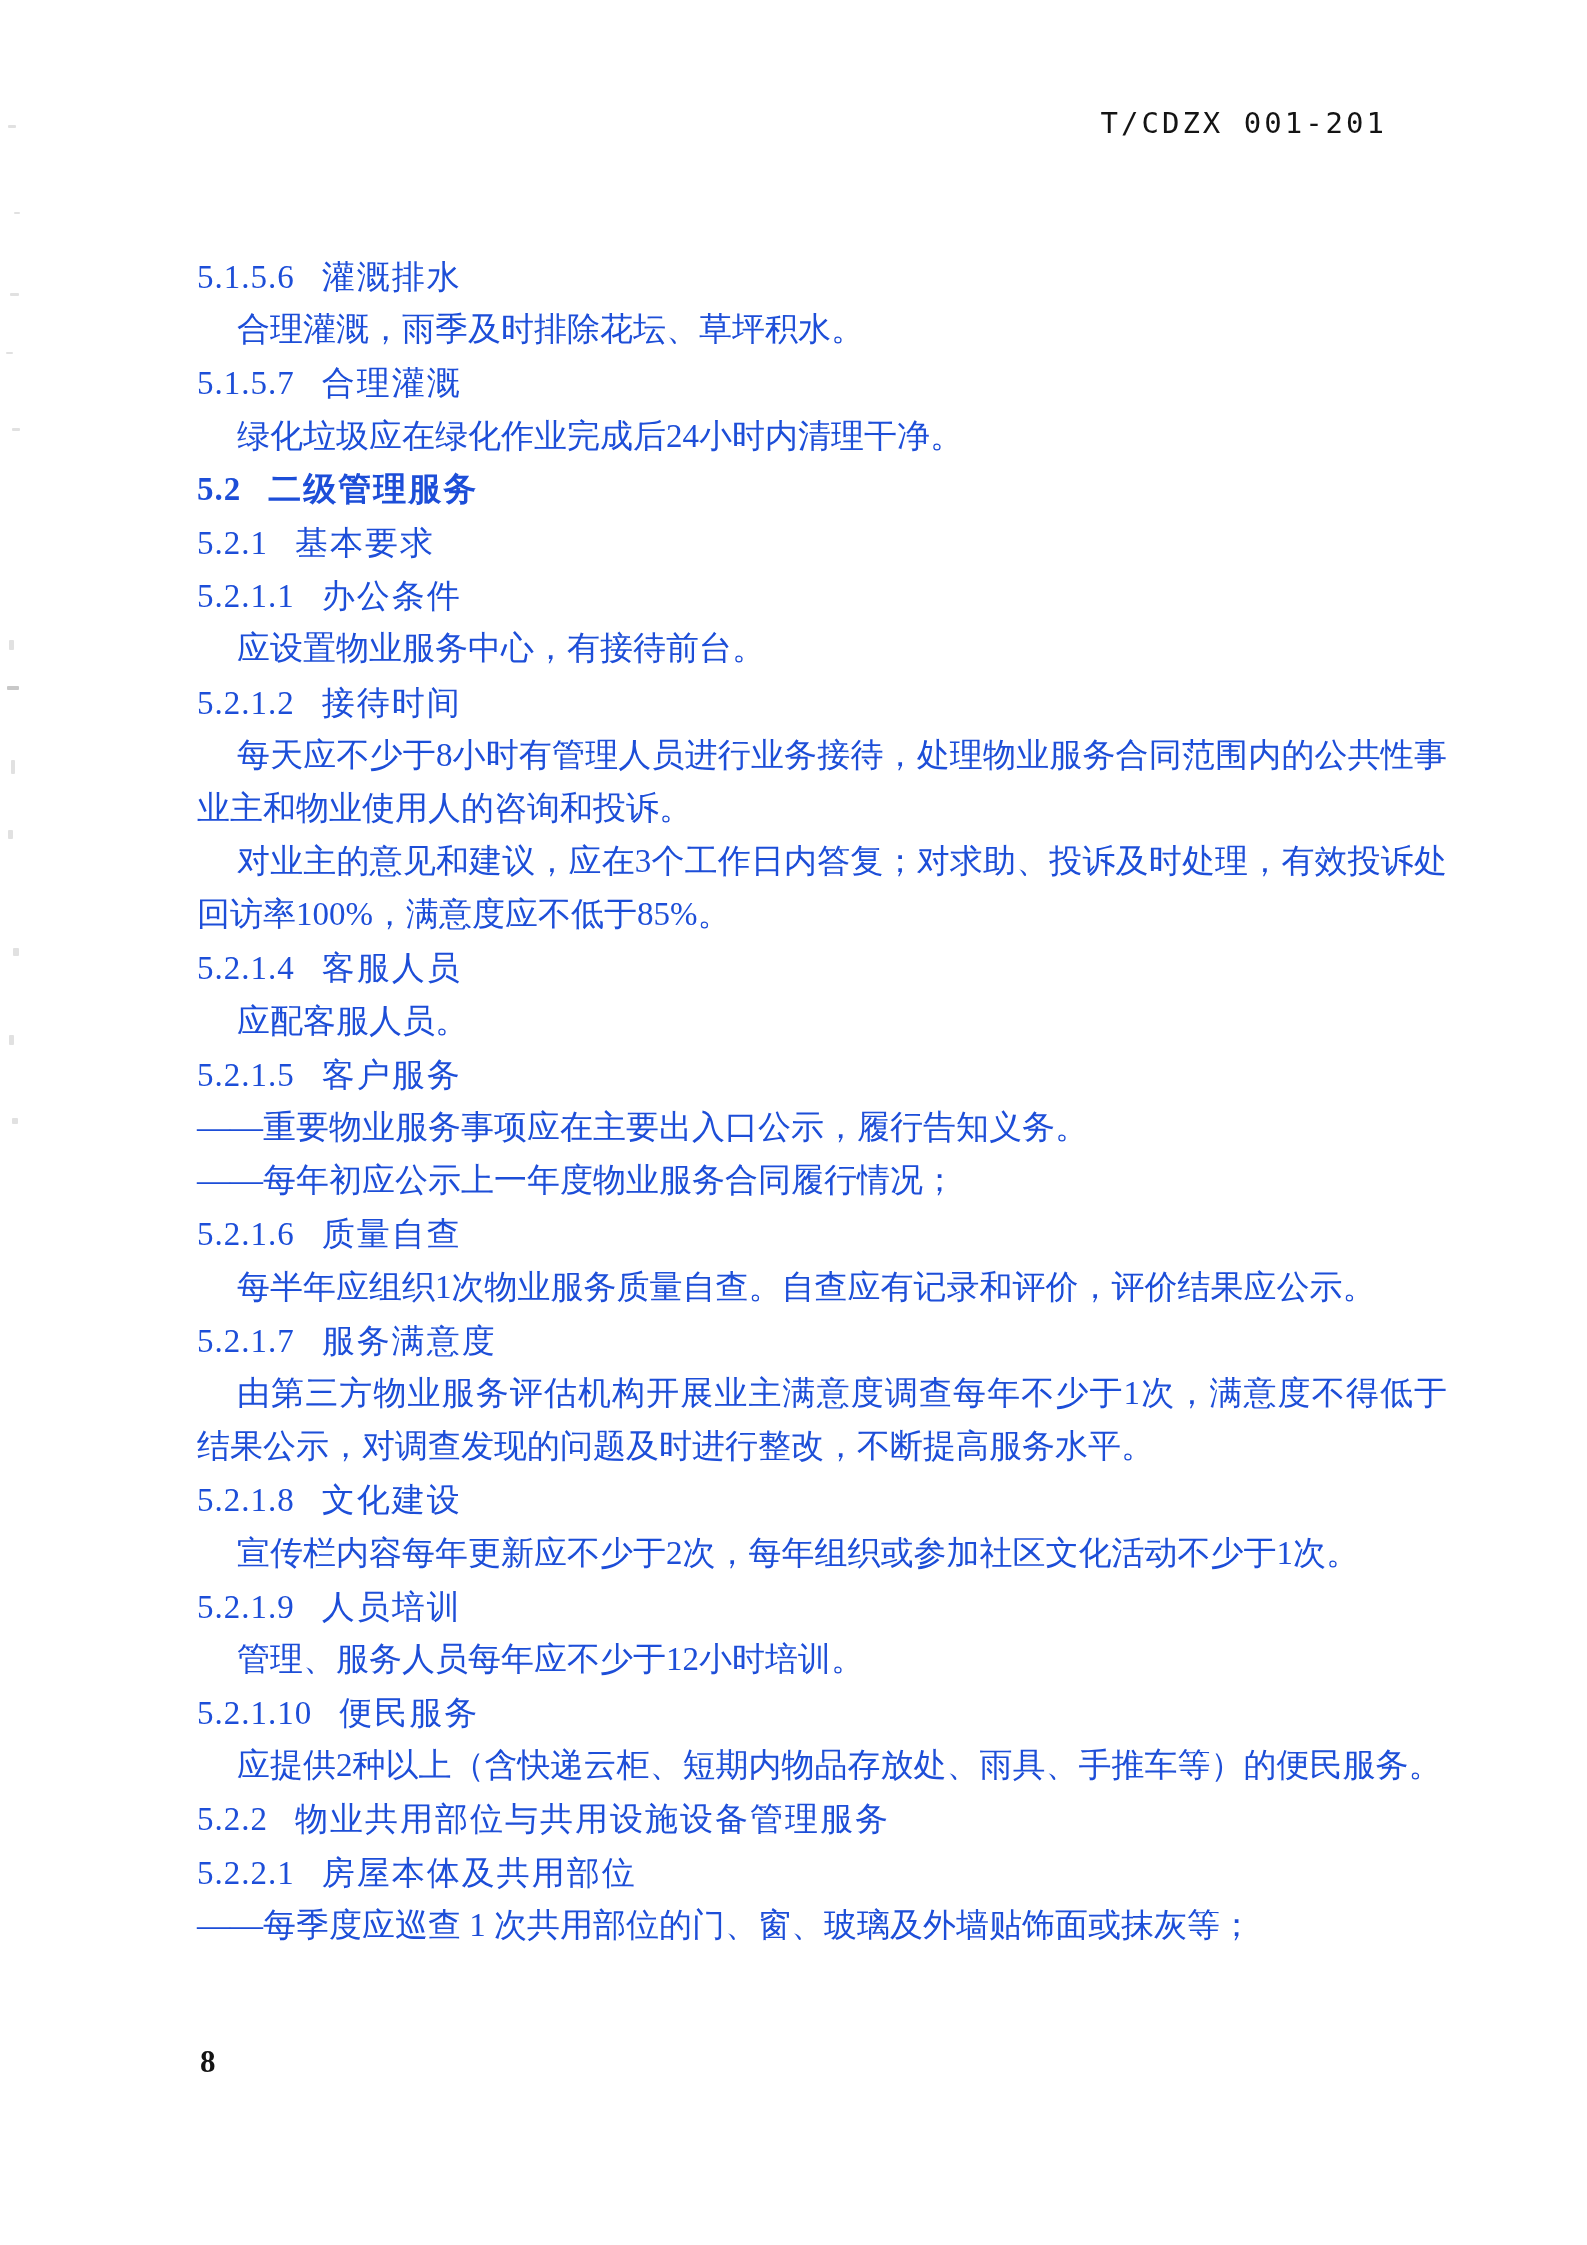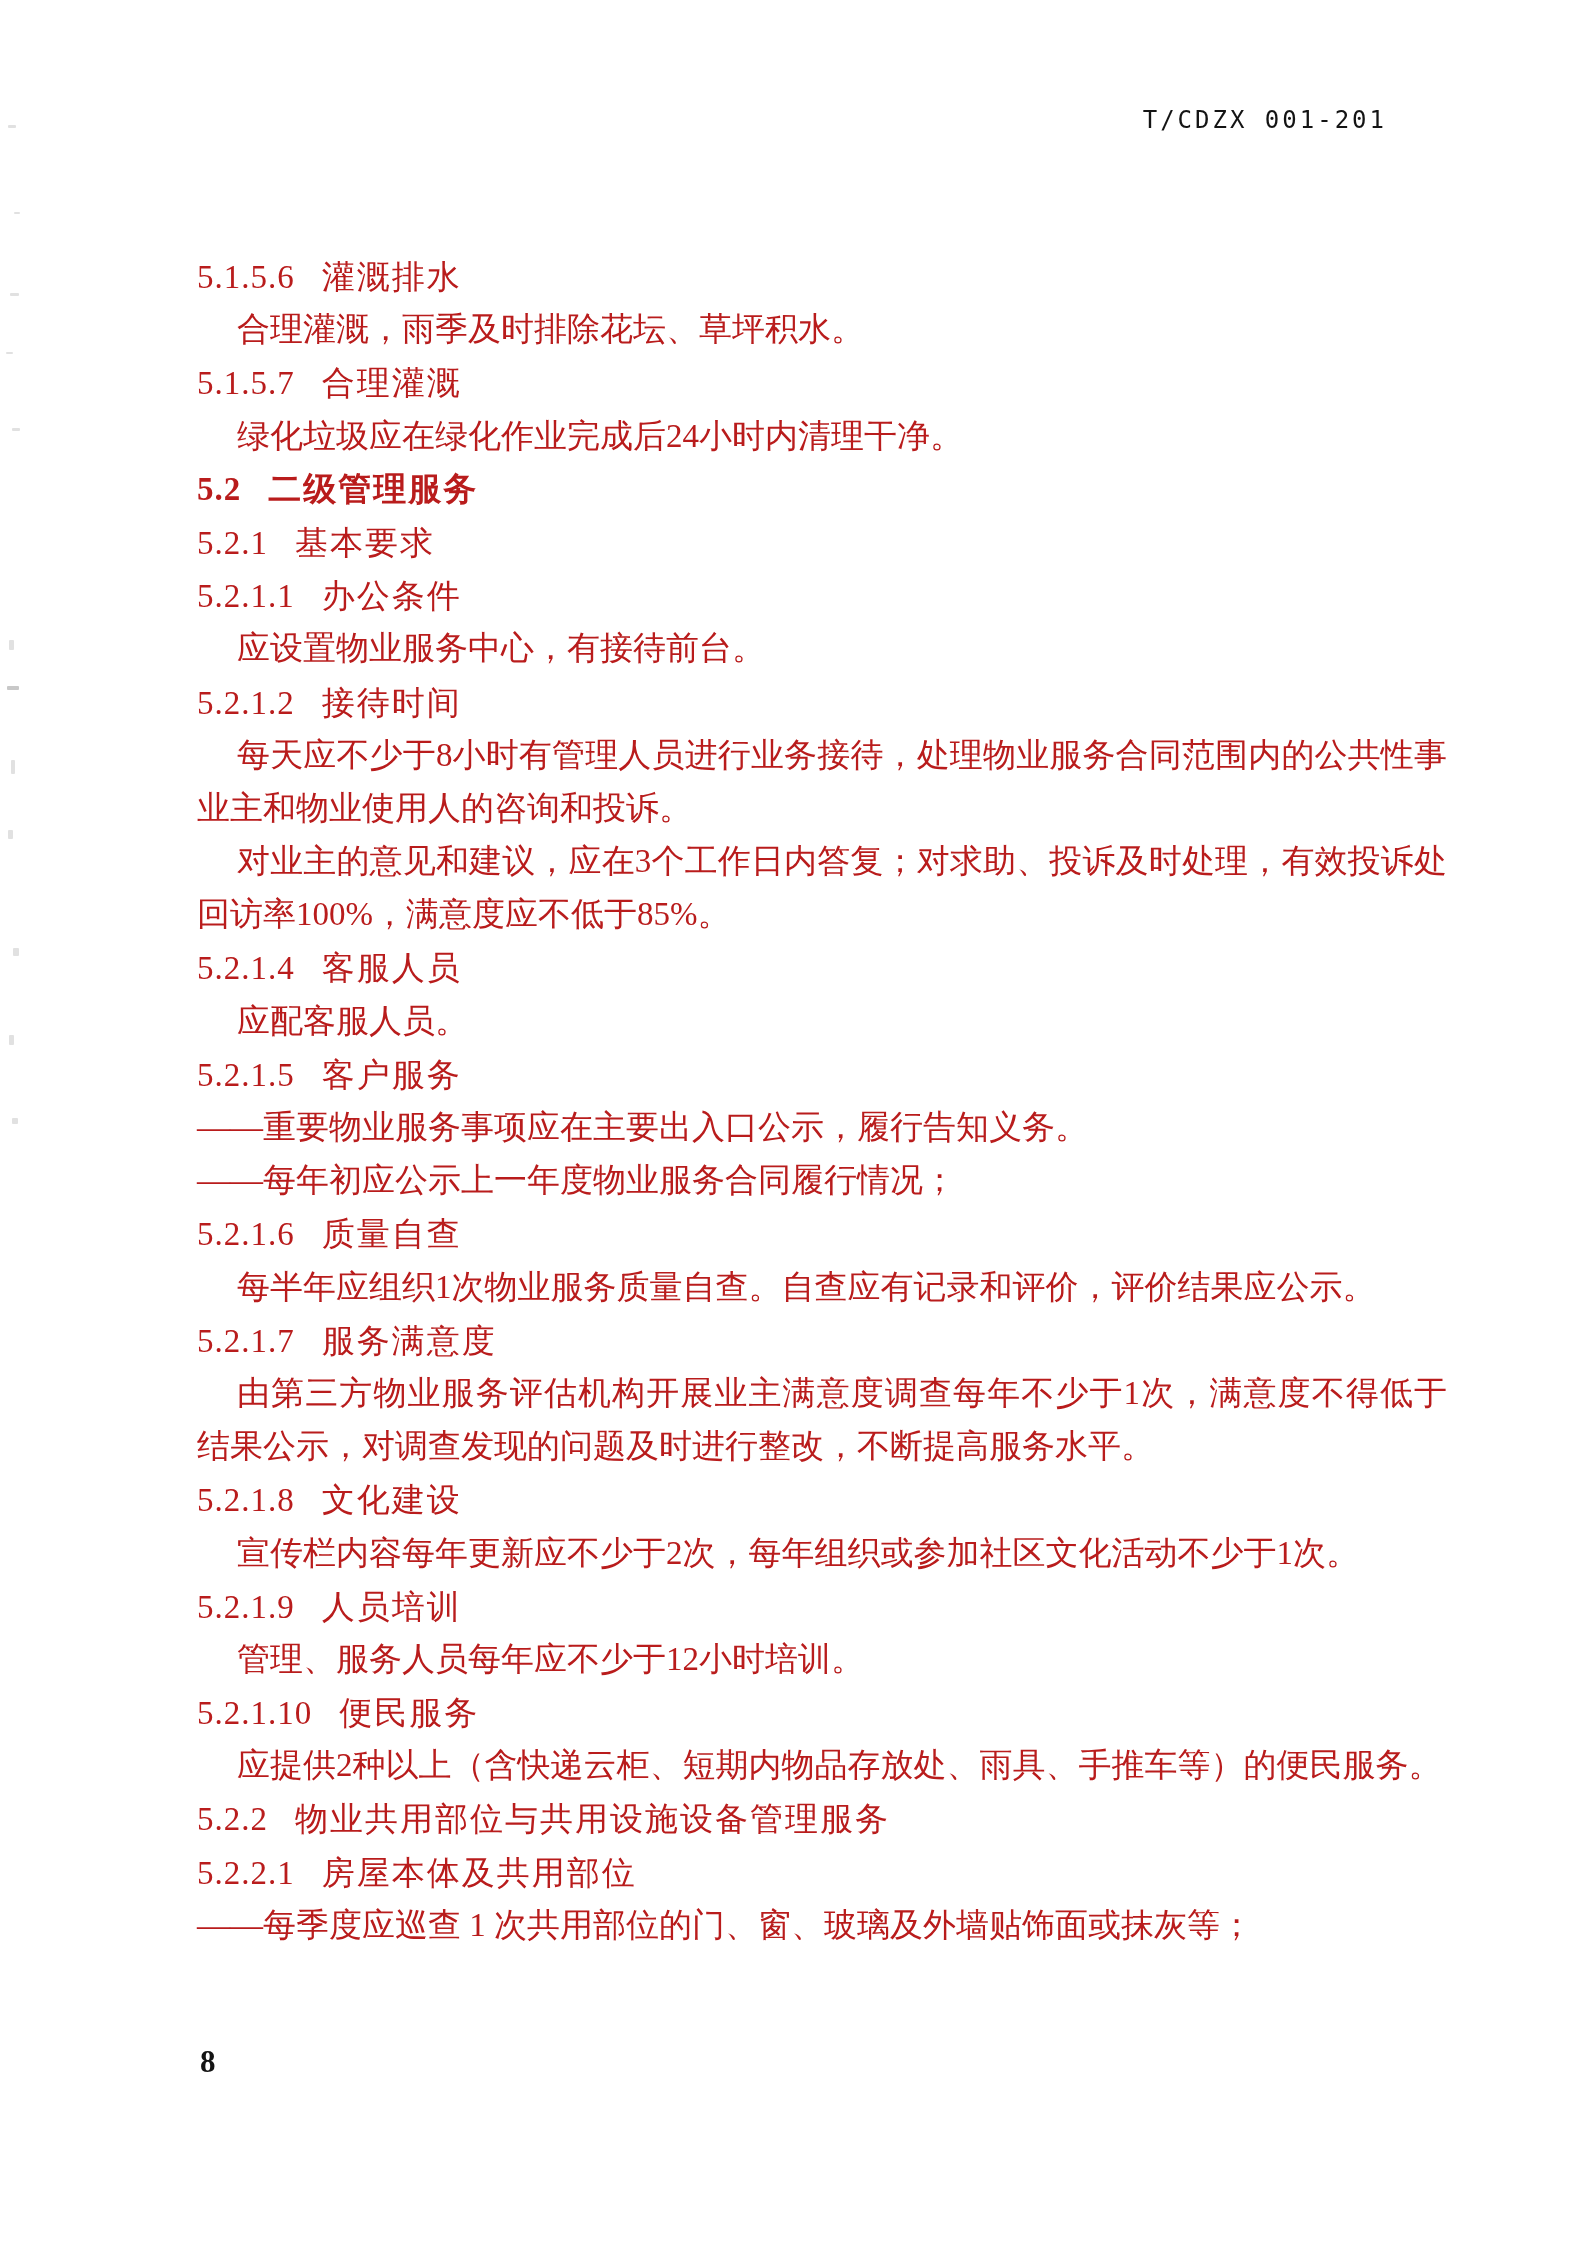--- a/index.html
+++ b/index.html
@@ -11,37 +11,37 @@
     background: #ffffff;
     overflow: hidden;
     color: #191919;
     font-family: "Liberation Serif", serif;
   }
   .doc-code {
     position: absolute;
     top: 106px;
     right: 200px;
     font-family: "DejaVu Sans Mono", monospace;
-    font-size: 24px;
+    font-size: 29px;
     letter-spacing: 3px;
     color: #141414;
     white-space: nowrap;
   }
   .content {
     position: absolute;
     top: 250px;
     left: 197px;
     width: 1250px;
   }
   .line {
     height: 53.2px;
     line-height: 53.2px;
     font-size: 33px;
     white-space: nowrap;
-    color: #b91c1c;
+    color: #1d4ed8;
   }
   .line.indent { padding-left: 40px; }
   .line.justify {
     white-space: normal;
     text-align: justify;
     text-align-last: justify;
     overflow: hidden;
   }
   .line.heading .h-num {
     font-family: "Liberation Serif", serif;

